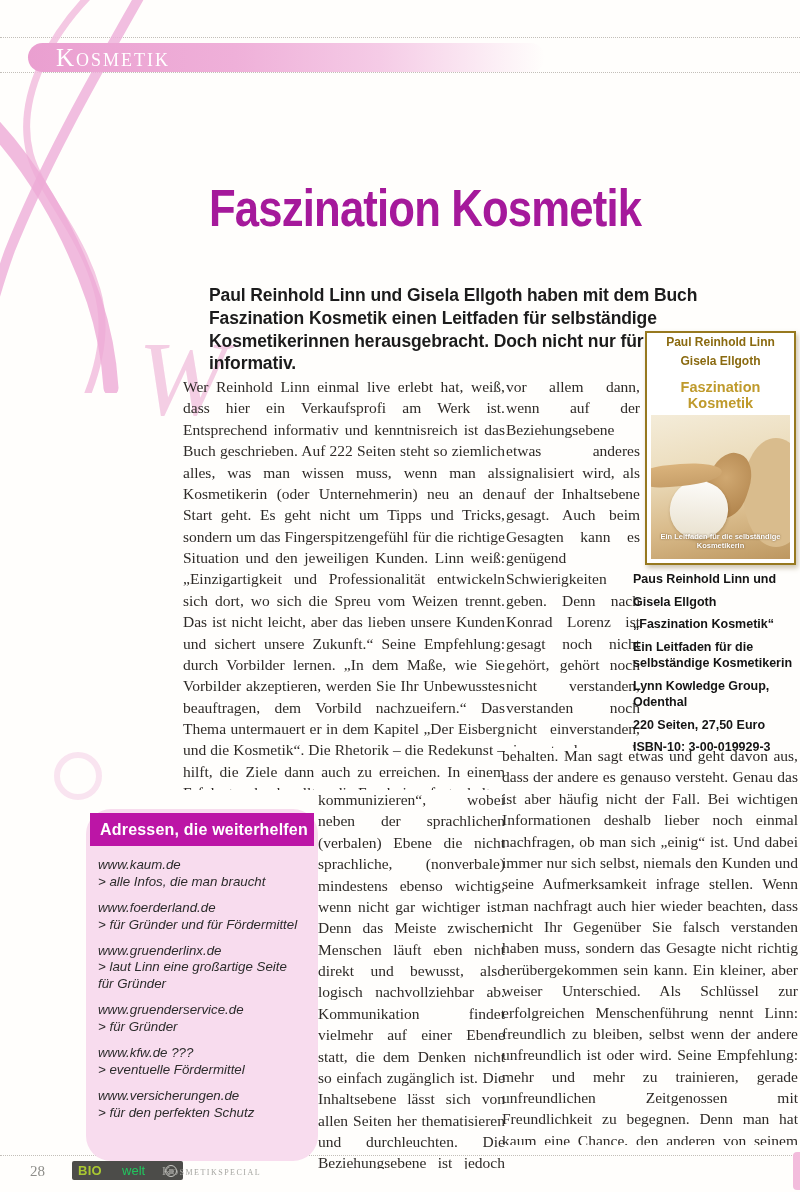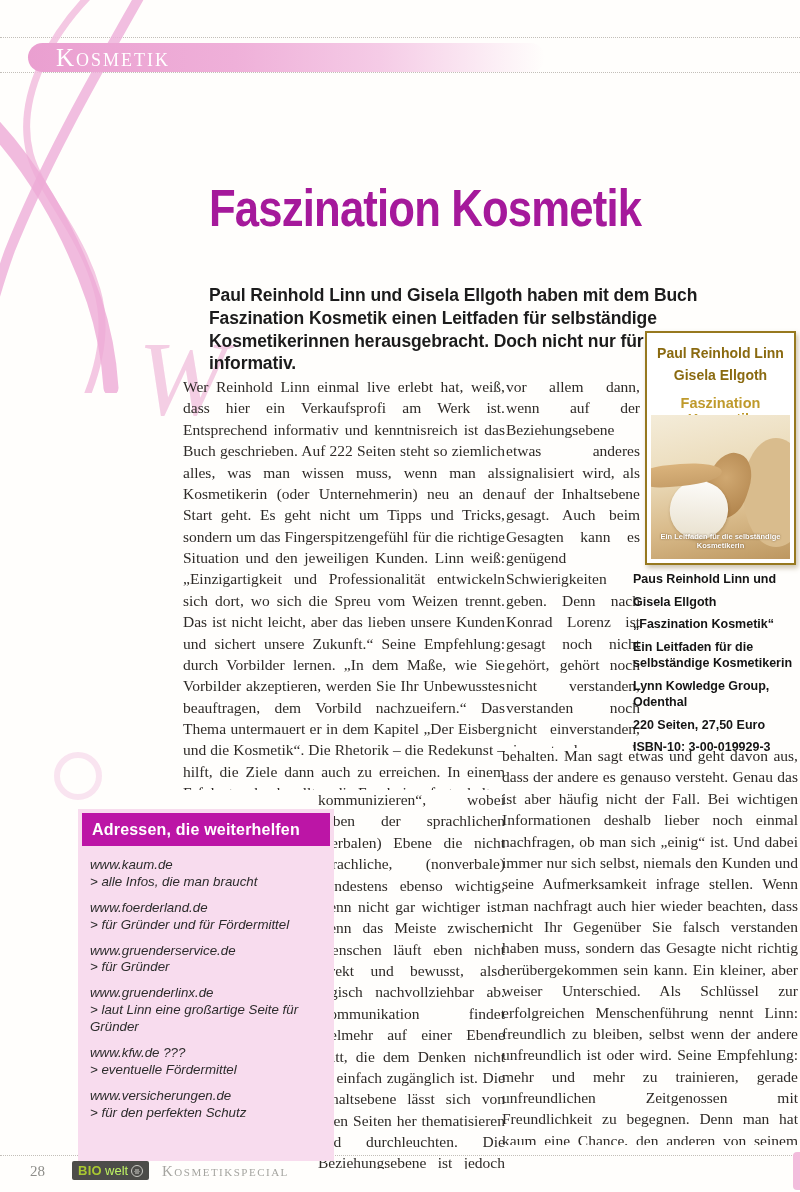--- a/index.html
+++ b/index.html
@@ -45,39 +45,40 @@
     position:absolute; z-index:2;
     font-family:"Liberation Serif", serif; font-size:15.5px; line-height:1.38;
     color:#2e2a27; text-align:justify; overflow:hidden; hyphens:auto;
   }
   #col-a1 { left:183px; top:376px; width:322px; height:414px; }
   #col-a2 { left:318px; top:789px; width:187px; height:380px; }
   #col-b  { left:506px; top:376px; width:134px; height:372px; }
   #col-c  { left:502px; top:745px; width:296px; height:400px; }
   
   #address-box {
-    position:absolute; left:78px; top:809px; width:256px; height:352px; z-index:3;
+    position:absolute; left:86px; top:809px; width:232px; height:352px; z-index:3;
     background:#f8dcee;
+    border-radius:25px;
   }
   #address-box-header {
     margin:4px; height:33px; background:#bc15a6; color:#fff;
     font-weight:bold; font-size:16px; line-height:33px; padding-left:10px;
     letter-spacing:0.2px;
   }
   #address-list { padding:7px 12px 0 12px; }
   .addr-entry { margin-bottom:9px; font-style:italic; font-size:13.3px; line-height:1.27; color:#2c2c2c; }
   .addr-url { display:block; }
   .addr-desc { display:block; }
   
   #book-cover {
     position:absolute; left:645px; top:331px; width:151px; height:234px; z-index:3;
     background:#fff; border:2px solid #97791f; box-sizing:border-box;
     box-shadow:2px 3px 5px rgba(110,85,35,0.35);
   }
-  #cover-authors { padding-top:9px; text-align:center; font-size:14px; font-weight:bold; color:#8a6a10; line-height:1.6; }
+  #cover-authors { text-align:center; font-size:12px; font-weight:bold; color:#8a6a10; line-height:1.6; }
   #cover-title { margin-top:8px; text-align:center; font-size:14.5px; font-weight:bold; color:#bf9a2c; }
   #cover-photo {
     position:absolute; left:4px; right:4px; top:82px; bottom:4px; overflow:hidden;
     background:linear-gradient(168deg,#f4ecd9 0%,#ecddbd 35%,#d9bb8b 68%,#bd9760 100%);
   }
   .photo-shape { position:absolute; }
   #photo-hand { left:-10px; top:34%; width:58%; height:15%; background:linear-gradient(#dab37c,#c79f69); border-radius:40% 60% 60% 40%; transform:rotate(-5deg); }
   #photo-face { left:40%; top:26%; width:30%; height:46%; background:radial-gradient(circle at 40% 40%, #d0a871, #ab7d45); border-radius:52% 48% 46% 54%; transform:rotate(18deg); }
   #photo-headband { left:14%; top:46%; width:42%; height:40%; background:linear-gradient(160deg,#ffffff,#e6ddc8); border-radius:48%/52%; transform:rotate(24deg); box-shadow:1px 1px 3px rgba(90,60,20,.3); }
   #photo-body { right:-14%; top:16%; width:48%; height:76%; background:linear-gradient(200deg,#e4cda2,#c7a briefly); background:linear-gradient(200deg,#e4cda2,#c7a briefly,#c7a briefly); }
@@ -99,32 +100,32 @@
   }
   #book-info .bi-line { margin-bottom:6px; }
   
   #footer-pagenum {
     position:absolute; left:30px; top:1163px;
     font-family:"Liberation Serif", serif; font-size:15px; color:#8e8e8a;
   }
   #footer-logo {
     position:absolute; left:72px; top:1161px; height:19px;
     background:#4c4c49; border-radius:2px; padding:0 6px;
-    display:flex; align-items:center; gap:3px;
+    display:flex; align-items:center; gap:20px;
   }
   #logo-bio { color:#a9c832; font-weight:bold; font-size:13px; letter-spacing:0.3px; }
-  #logo-welt { color:#bef264; font-size:13px; }
+  #logo-welt { color:#22c55e; font-size:13px; }
   #logo-icon {
     width:12px; height:12px; border:1.5px solid #c9c9c4; border-radius:50%;
     box-sizing:border-box; background:radial-gradient(circle at 50% 55%, #8d8d89 0 35%, transparent 36%);
   }
   #footer-section {
     position:absolute; left:162px; top:1161px; height:19px; line-height:20px;
     font-family:"Liberation Serif", serif; font-variant:small-caps;
-    font-size:15px; letter-spacing:1.5px; color:#a5a5a0;
+    font-size:12px; letter-spacing:1.5px; color:#a5a5a0;
   }
   
   #pink-ring { position:absolute; left:54px; top:752px; width:36px; height:36px; border:6px solid #f6d6ea; border-radius:50%; opacity:.65; z-index:1; }
   #pink-corner { position:absolute; right:0; bottom:2px; width:7px; height:38px; background:#f3bcdc; border-radius:4px 0 0 4px; z-index:1; }
 </style>
 </head>
 <body>
 
 <div id="page">
 
@@ -154,26 +155,26 @@
     <div id="address-list">
       <div class="addr-entry">
         <span class="addr-url">www.kaum.de</span>
         <span class="addr-desc">&gt; alle Infos, die man braucht</span>
       </div>
       <div class="addr-entry">
         <span class="addr-url">www.foerderland.de</span>
         <span class="addr-desc">&gt; für Gründer und für Fördermittel</span>
       </div>
       <div class="addr-entry">
+        <span class="addr-url">www.gruenderlinx.de</span>
+        <span class="addr-desc">&gt; laut Linn eine großartige Seite für Gründer</span>
+      </div>
+      <div class="addr-entry">
         <span class="addr-url">www.gruenderservice.de</span>
         <span class="addr-desc">&gt; für Gründer</span>
-      </div>
-      <div class="addr-entry">
-        <span class="addr-url">www.gruenderlinx.de</span>
-        <span class="addr-desc">&gt; laut Linn eine großartige Seite für Gründer</span>
       </div>
       <div class="addr-entry">
         <span class="addr-url">www.kfw.de ???</span>
         <span class="addr-desc">&gt; eventuelle Fördermittel</span>
       </div>
       <div class="addr-entry">
         <span class="addr-url">www.versicherungen.de</span>
         <span class="addr-desc">&gt; für den perfekten Schutz</span>
       </div>
 

